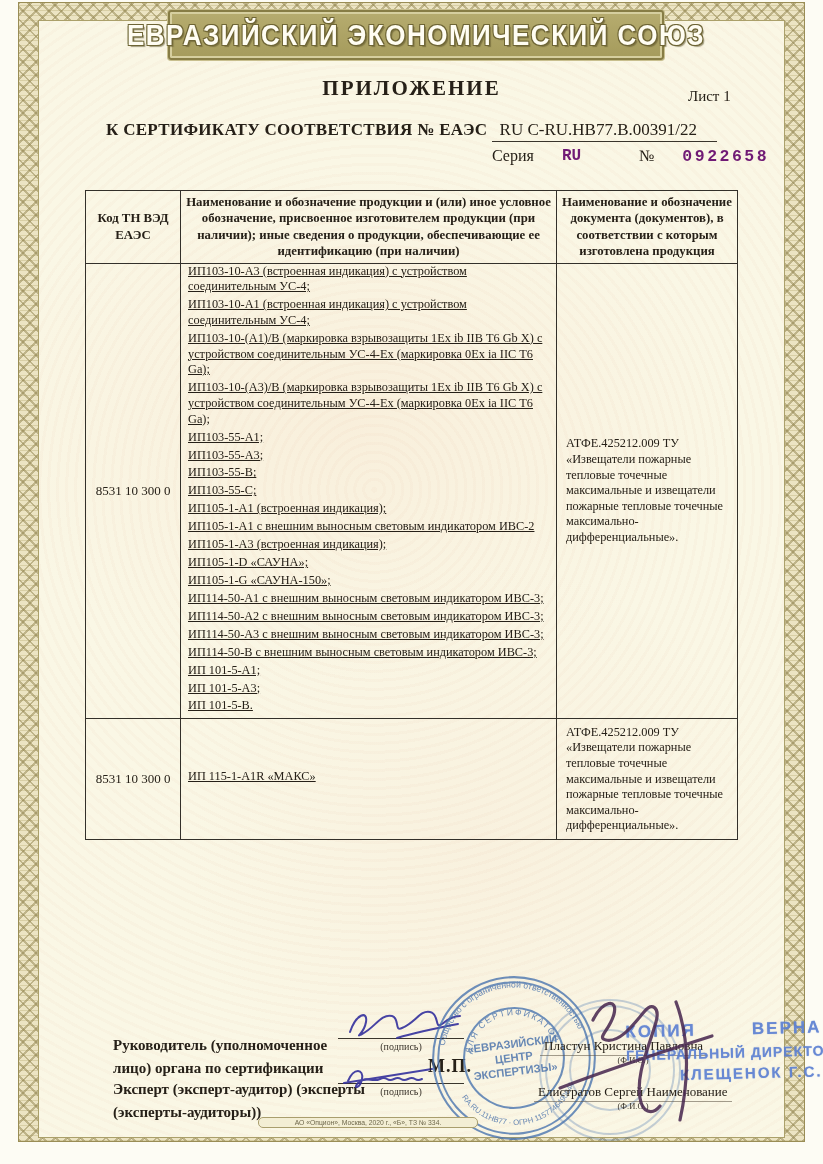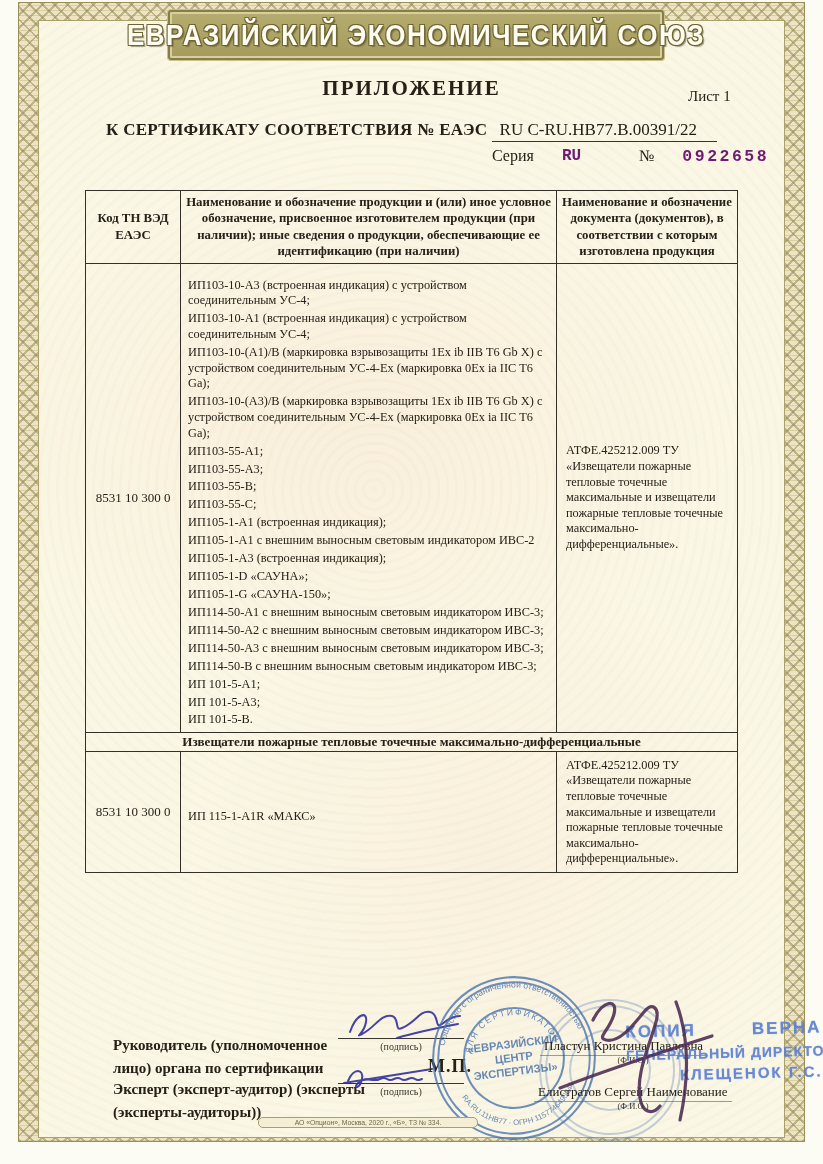--- a/index.html
+++ b/index.html
@@ -35,21 +35,21 @@
   .red{color:#701a75;}
   .mono{font-family:"Liberation Mono",monospace;font-weight:bold;}
   .series-num{letter-spacing:2.5px;font-size:16.5px;}
   .gap1{width:12px;display:inline-block;}
   .gap2{width:42px;display:inline-block;}
   table.cert{position:absolute;left:85px;top:190px;width:652px;border-collapse:collapse;table-layout:fixed;}
   table.cert td{border:1.6px solid #33302a;vertical-align:middle;}
   td.hdr{font-weight:bold;font-size:12.8px;text-align:center;line-height:1.28;padding:3px 4px;}
   td.section{font-weight:bold;font-size:13px;text-align:center;padding:1px 2px;}
   td.code{text-align:center;font-size:13px;}
-  td.products{vertical-align:top;padding:14px 4px 2px 7px;}
+  td.products{vertical-align:top;padding:0 4px 2px 7px;text-decoration:underline;}
   .product-line{font-size:12.3px;line-height:1.28;margin:0 0 2.2px 0;}
   td.doc{font-size:12.3px;line-height:1.27;padding:4px 9px;}
   .sig-label{position:absolute;font-weight:bold;font-size:15px;line-height:1.5;}
   .sig-line{position:absolute;width:126px;border-bottom:1.2px solid #3a352c;}
   .sig-cap{position:absolute;width:126px;text-align:center;font-size:10px;color:#3a352c;}
   .mp{position:absolute;left:428px;top:1056px;font-weight:bold;font-size:18px;letter-spacing:1px;}
   .name{position:absolute;font-size:13px;text-align:left;border-bottom:1px solid rgba(90,80,65,.55);padding:0 4px 1px 4px;white-space:nowrap;}
   .fio{position:absolute;font-size:8.5px;text-align:center;width:150px;color:#3a352c;}
   .copy-stamp{position:absolute;left:626px;top:1020px;width:196px;transform:rotate(-1.5deg);
     font-family:"Liberation Sans",sans-serif;font-weight:bold;color:#5c80d2;opacity:.92;
@@ -121,23 +121,20 @@
           <div class="product-line">ИП114-50-А1 с внешним выносным световым индикатором ИВС-3;</div>
           <div class="product-line">ИП114-50-А2 с внешним выносным световым индикатором ИВС-3;</div>
           <div class="product-line">ИП114-50-А3 с внешним выносным световым индикатором ИВС-3;</div>
           <div class="product-line">ИП114-50-В с внешним выносным световым индикатором ИВС-3;</div>
           <div class="product-line">ИП 101-5-А1;</div>
           <div class="product-line">ИП 101-5-А3;</div>
           <div class="product-line">ИП 101-5-В.</div>
         </td>
     <td class="doc">АТФЕ.425212.009 ТУ «Извещатели пожарные тепловые точечные максимальные и извещатели пожарные тепловые точечные максимально-дифференциальные».</td>
   </tr>
-  <tr style="height:19px">
-    <td class="section" colspan="3">Извещатели пожарные тепловые точечные максимально-дифференциальные</td>
-  </tr>
   <tr style="height:121px">
     <td class="code">8531 10 300 0</td>
     <td class="products" style="vertical-align:middle;">
           <div class="product-line">ИП 115-1-А1R «МАКС»</div>
         </td>
     <td class="doc">АТФЕ.425212.009 ТУ «Извещатели пожарные тепловые точечные максимальные и извещатели пожарные тепловые точечные максимально-дифференциальные».</td>
   </tr>
 </tbody>
   </table>
 

